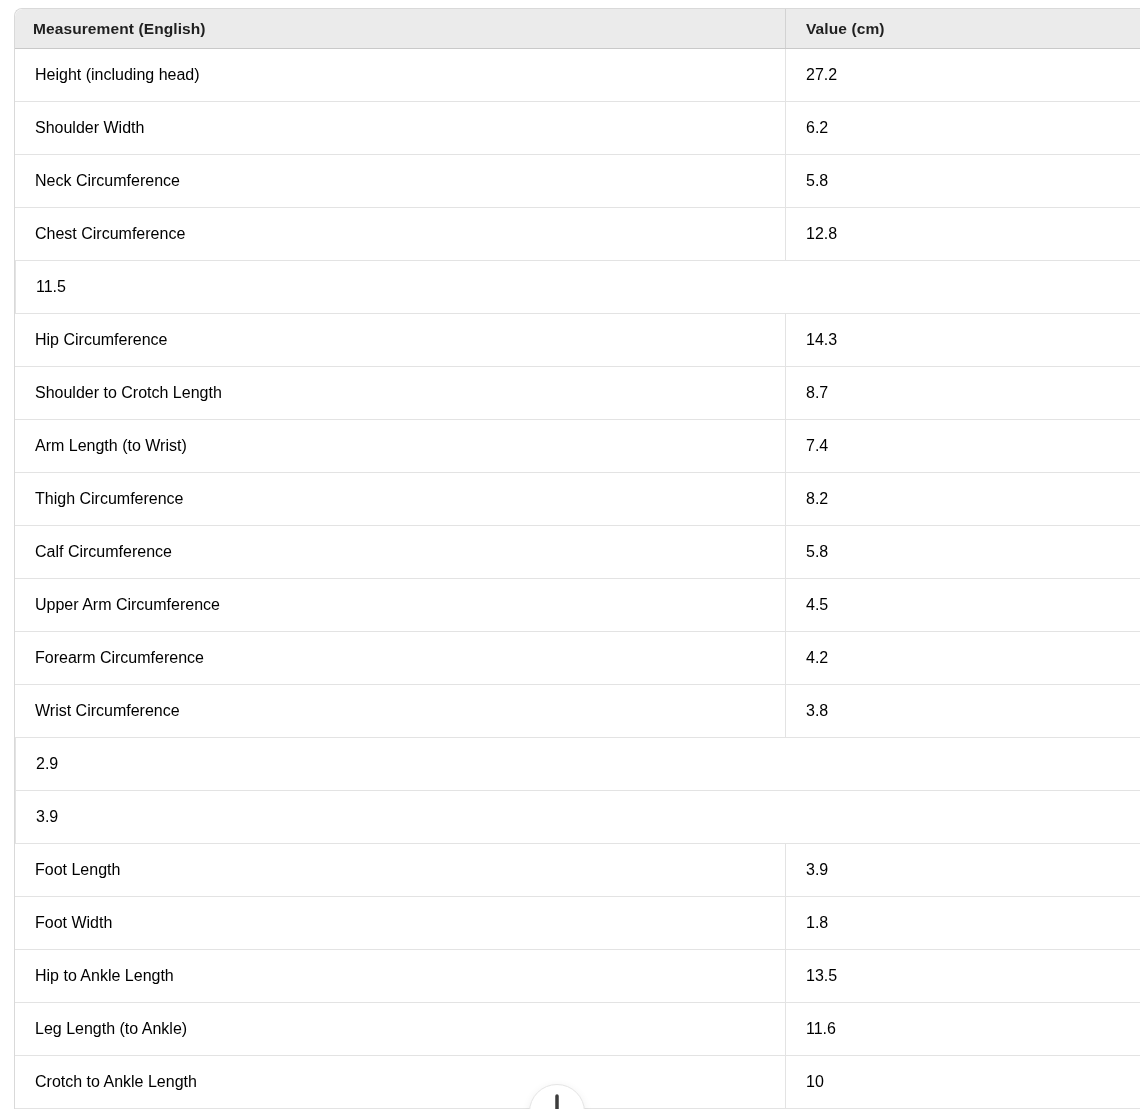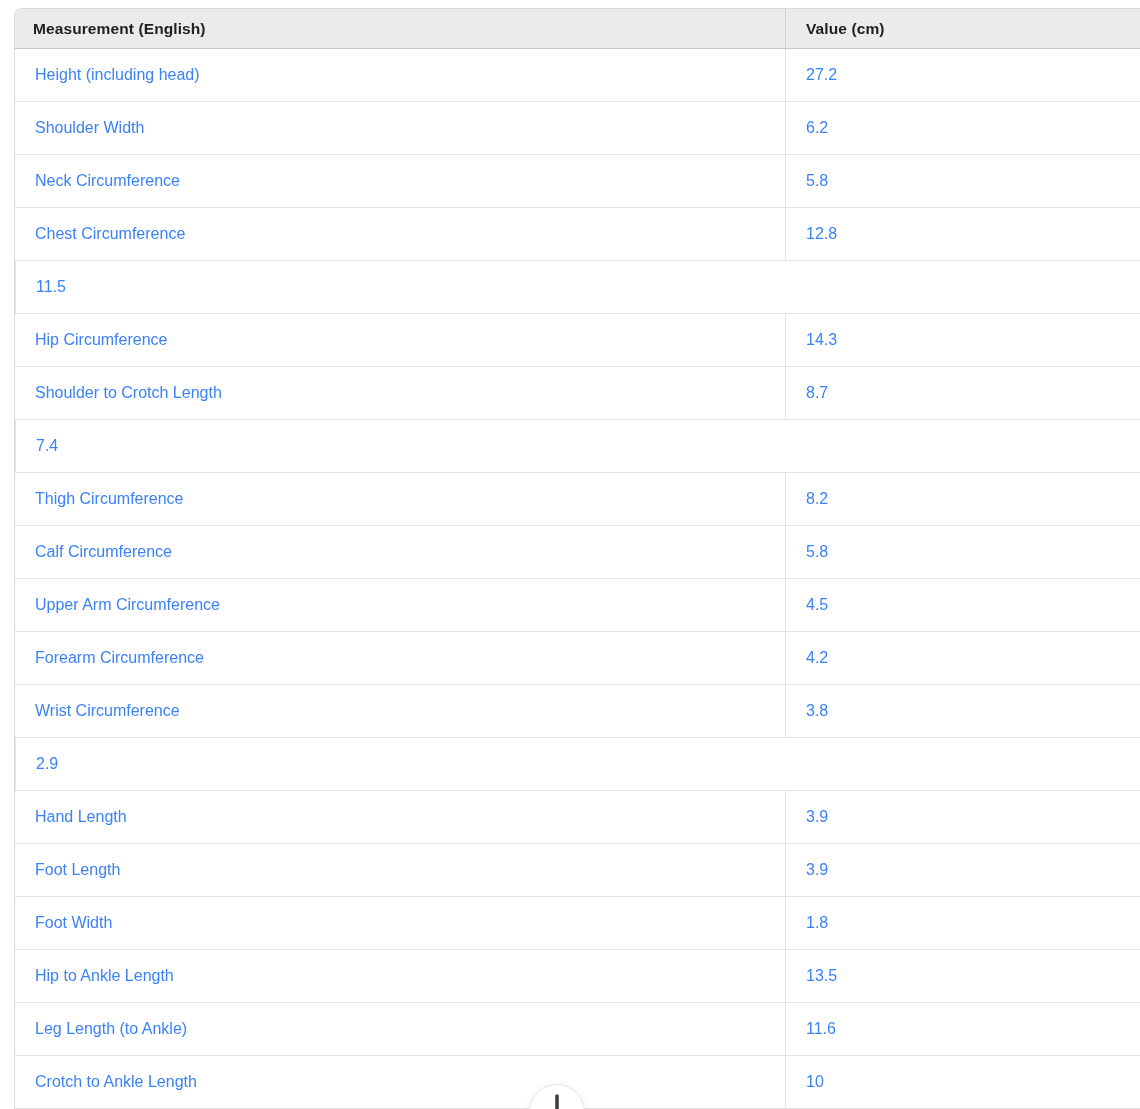--- a/index.html
+++ b/index.html
@@ -43,21 +43,21 @@
   .row {
     display: flex;
     height: 53px;
     border-bottom: 1px solid #e3e3e3;
     background: #ffffff;
   }
   .cell {
     display: flex;
     align-items: center;
     font-size: 16px;
-    color: #3b82f6;
+    color: #000000;
   }
   .cell-m { width: 770px; padding-left: 20px; }
   .cell-v { flex: 1; padding-left: 20px; border-left: 1px solid #e3e3e3; height: 100%; }
   .fab {
     position: absolute;
     left: 529px; top: 1084px;
     width: 56px; height: 56px;
     border-radius: 50%;
     background: #ffffff;
     border: 1px solid #e5e5e5;
@@ -108,20 +108,21 @@
       <div class="cell cell-m">Hip Circumference</div>
       <div class="cell cell-v">14.3</div>
     </div>
 
     <div class="row">
       <div class="cell cell-m">Shoulder to Crotch Length</div>
       <div class="cell cell-v">8.7</div>
     </div>
 
     <div class="row">
+      <div class="cell cell-m">Arm Length (to Wrist)</div>
       <div class="cell cell-v">7.4</div>
     </div>
 
     <div class="row">
       <div class="cell cell-m">Thigh Circumference</div>
       <div class="cell cell-v">8.2</div>
     </div>
 
     <div class="row">
       <div class="cell cell-m">Calf Circumference</div>
@@ -141,21 +142,20 @@
     <div class="row">
       <div class="cell cell-m">Wrist Circumference</div>
       <div class="cell cell-v">3.8</div>
     </div>
 
     <div class="row">
       <div class="cell cell-v">2.9</div>
     </div>
 
     <div class="row">
-      <div class="cell cell-m">Hand Length</div>
       <div class="cell cell-v">3.9</div>
     </div>
 
     <div class="row">
       <div class="cell cell-m">Foot Length</div>
       <div class="cell cell-v">3.9</div>
     </div>
 
     <div class="row">
       <div class="cell cell-m">Foot Width</div>

